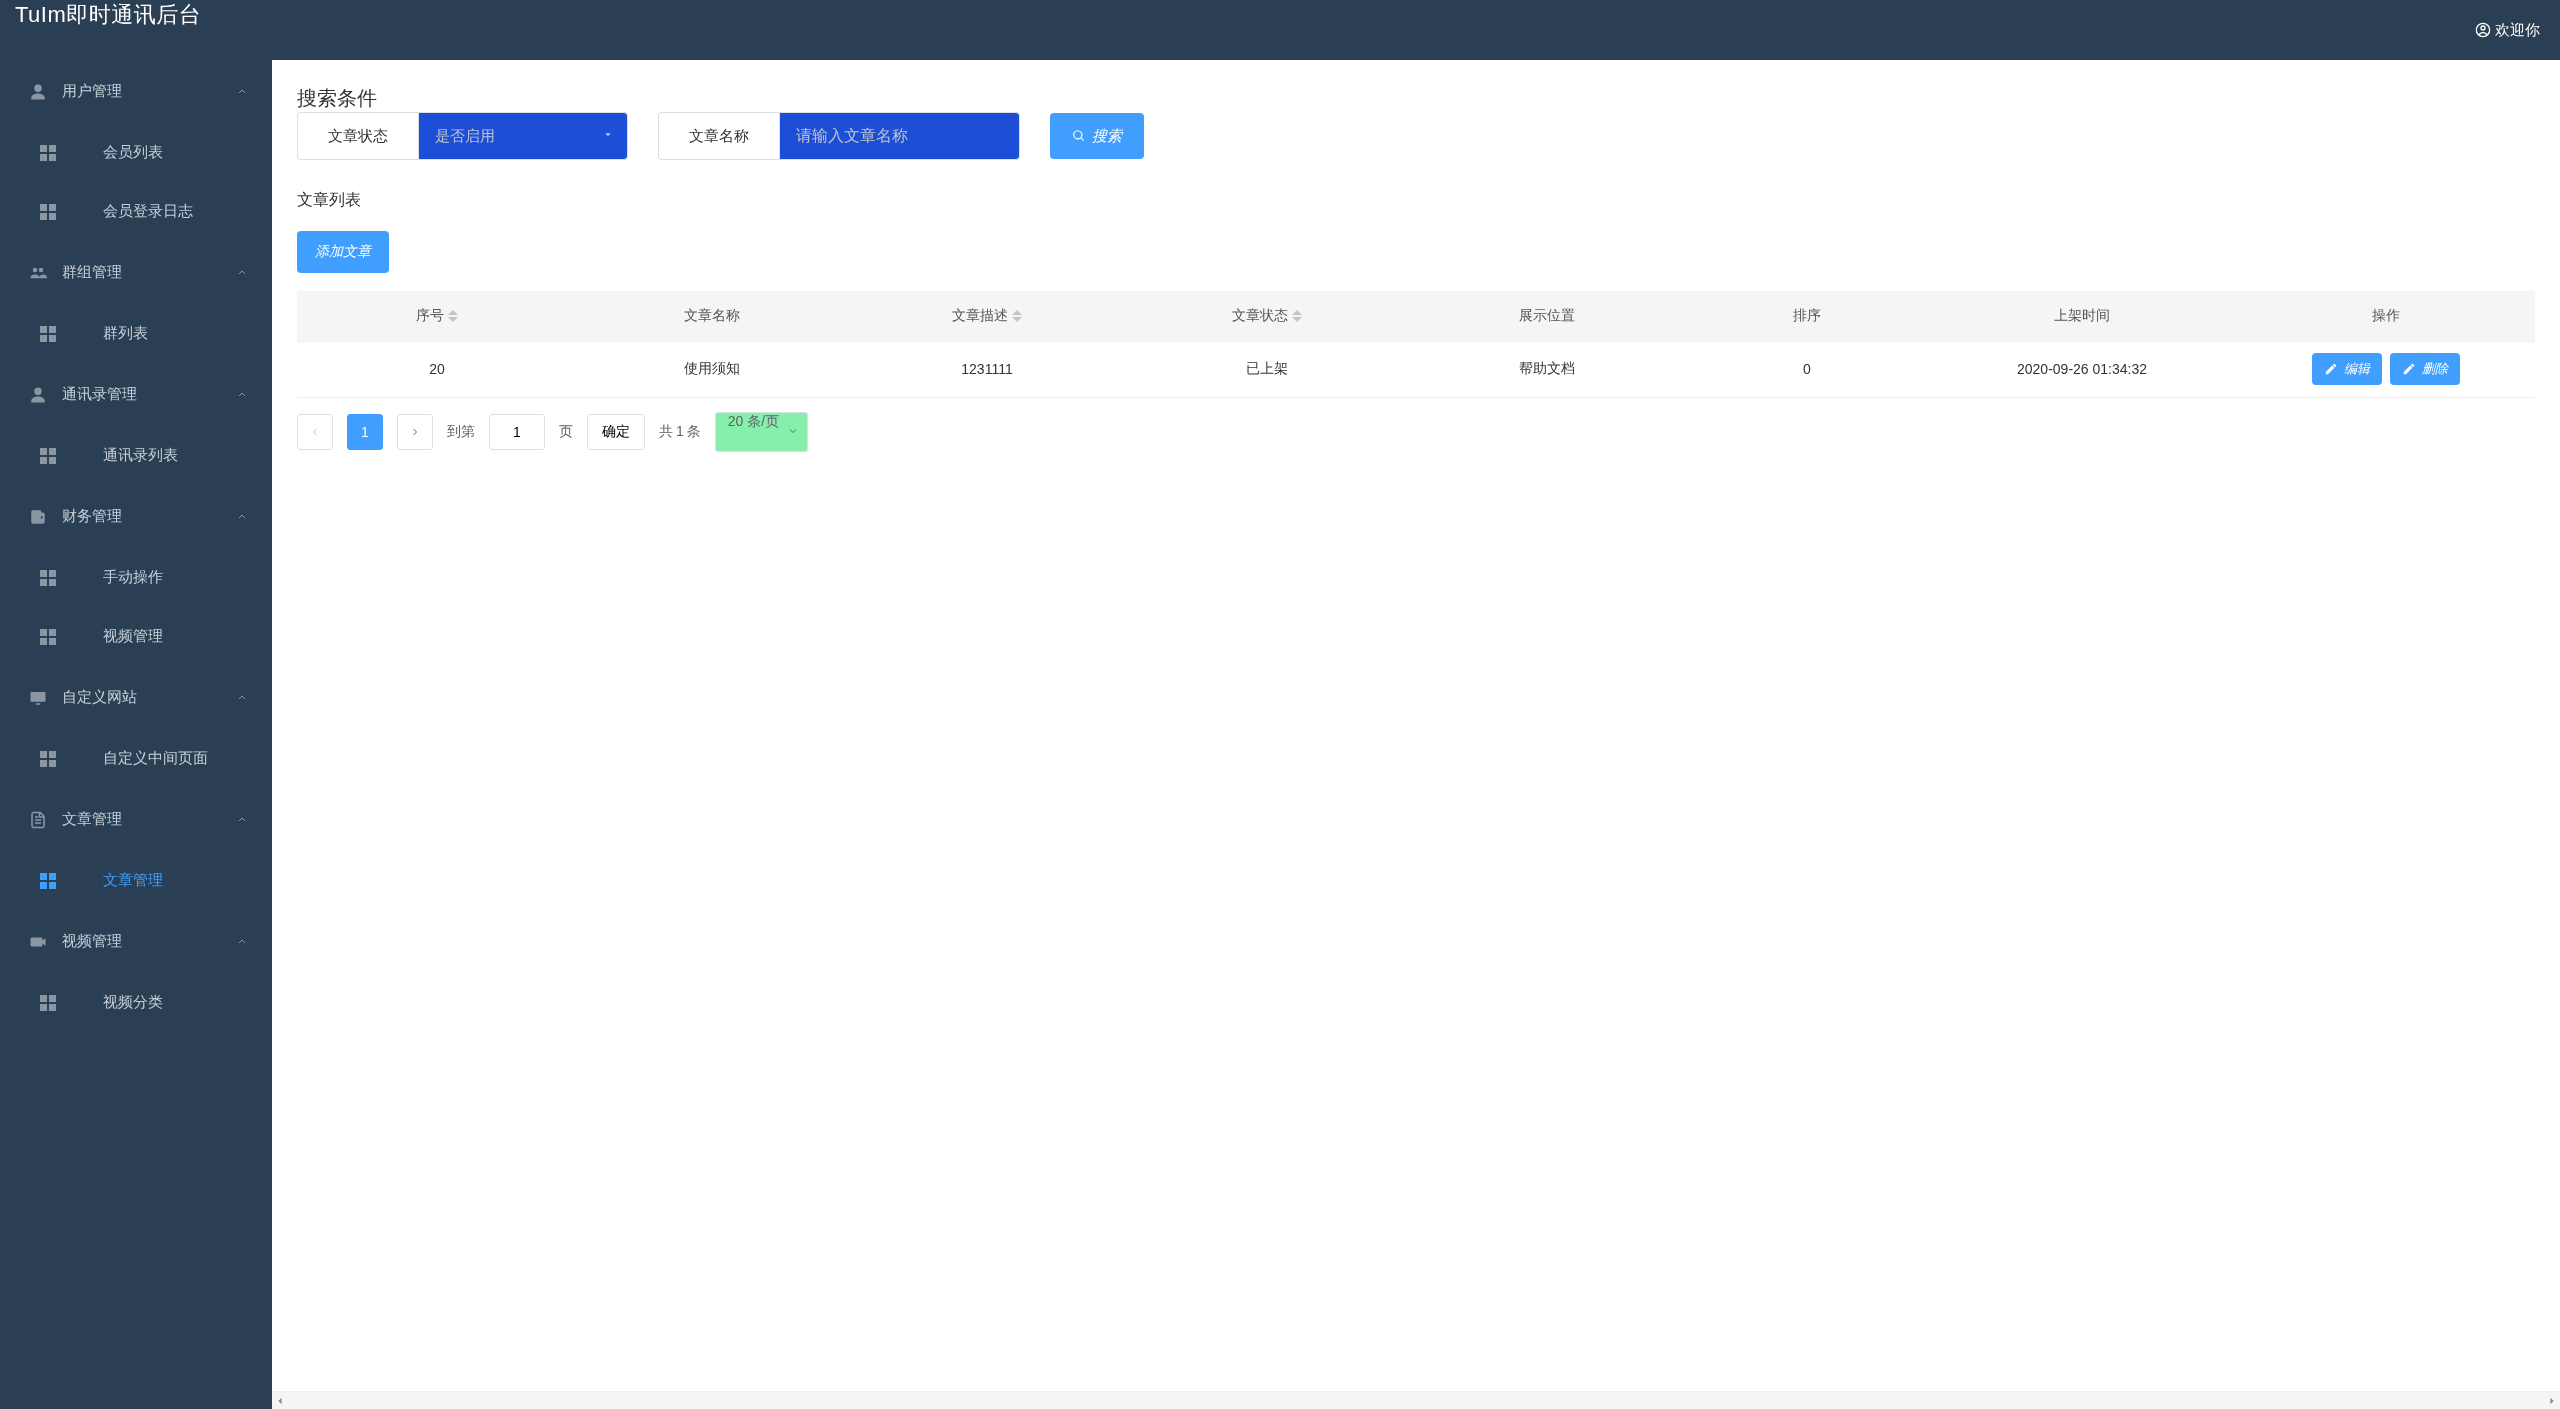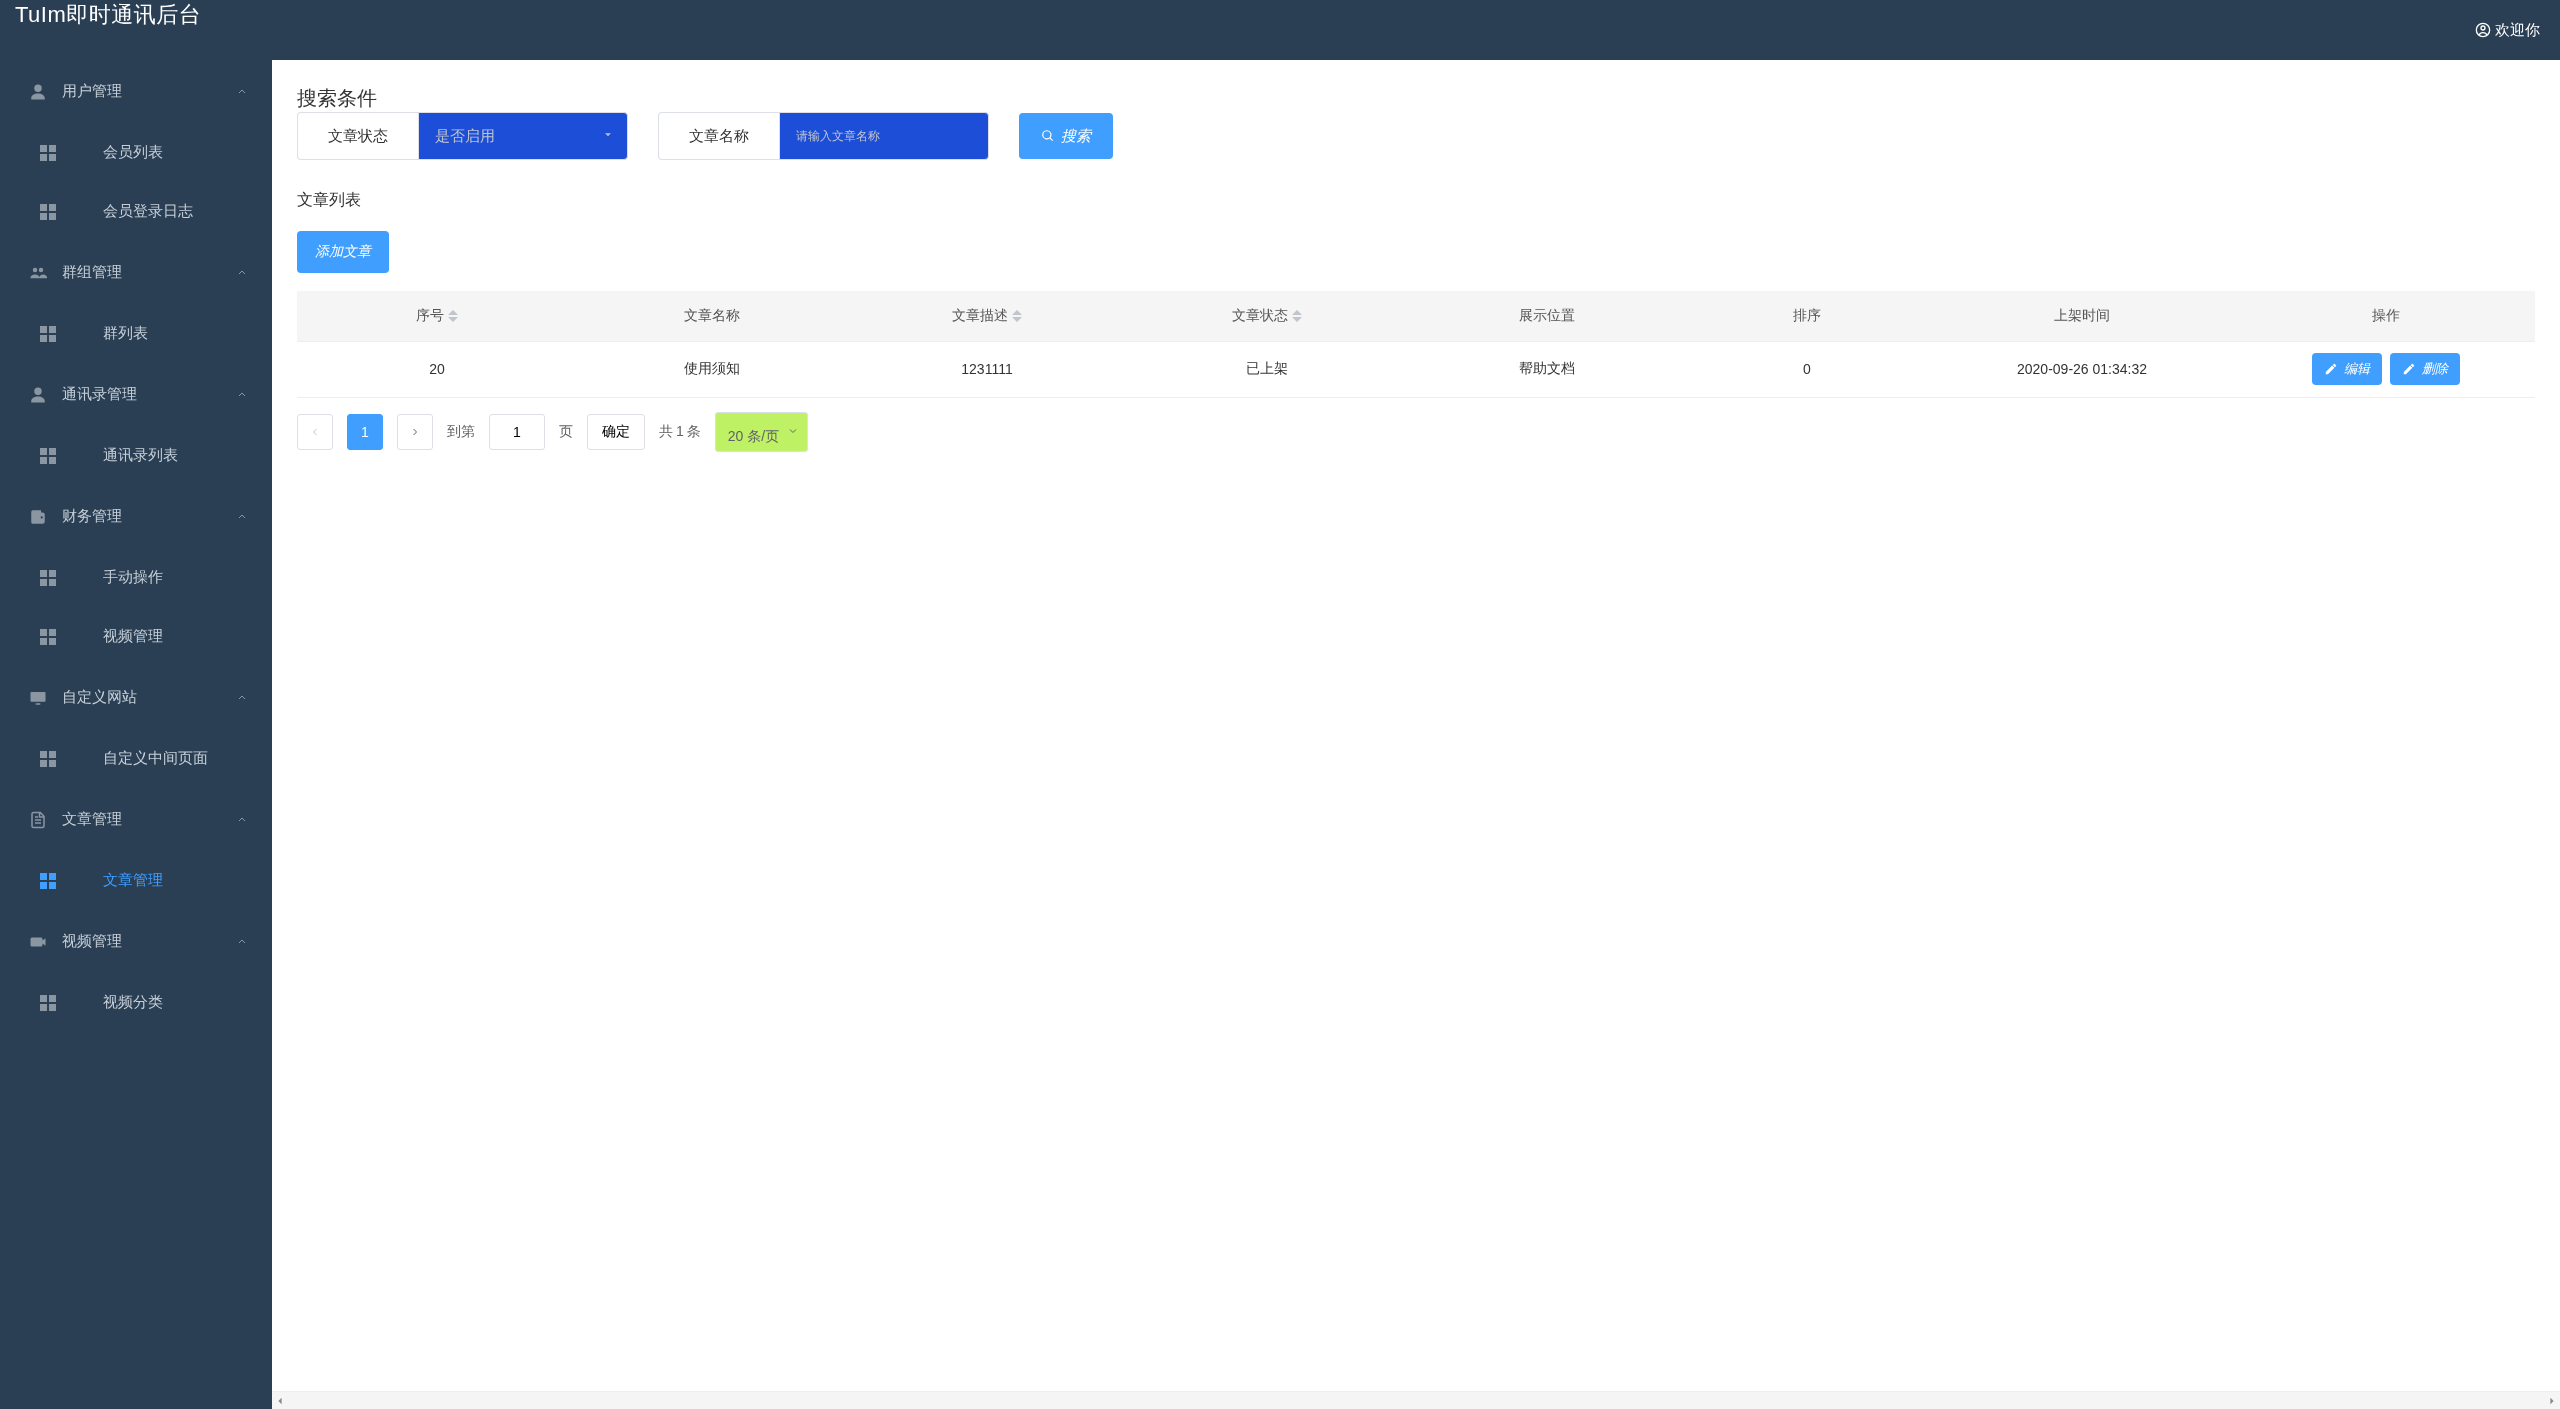--- a/index.html
+++ b/index.html
@@ -41,21 +41,21 @@
 .panel-title { font-size: 20px; color: #333; }
 
 
 .search-row { display: flex; align-items: center; gap: 30px; margin-bottom: 30px; }
 .input-group { display: flex; align-items: stretch; height: 48px; }
 .input-group .label { display: flex; align-items: center; padding: 0 30px; border: 1px solid #dcdfe6; border-right: none; border-radius: 4px 0 0 4px; background: #fff; font-size: 15px; color: #333; }
 .input-group .select, .input-group .text-input { border: 1px solid #dcdfe6; border-radius: 0 4px 4px 0; background: #1d4ed8; display: flex; align-items: center; padding: 0 16px; min-width: 210px; position: relative; }
 .input-group .select .ph { color: #c0c4cc; font-size: 15px; }
 .input-group .select .caret { position: absolute; right: 12px; top: 50%; transform: translateY(-50%); }
 .input-group .select .caret svg { width: 14px; height: 14px; fill: #c0c4cc; }
-.input-group .text-input input { border: none; outline: none; font-size: 12px; width: 100%; background: transparent; }
+.input-group .text-input input { border: none; outline: none; font-size: 16px; width: 100%; background: transparent; }
 .input-group .text-input input::placeholder { color: #c0c4cc; }
 
 .btn { display: inline-flex; align-items: center; justify-content: center; height: 40px; padding: 0 18px; border-radius: 4px; font-size: 14px; cursor: pointer; border: none; gap: 6px; font-style: italic; }
 .btn-primary { background: #409eff; color: #fff; }
 .btn-small { height: 32px; padding: 0 12px; font-size: 13px; }
 .btn svg { width: 14px; height: 14px; fill: currentColor; }
 
 .search-row .btn { height: 46px; padding: 0 22px; font-size: 15px; }
 
 .list-title { font-size: 16px; color: #333; margin-bottom: 20px; }
@@ -73,21 +73,21 @@
 .row-actions { display: flex; gap: 8px; justify-content: center; }
 
 
 .pagination { display: flex; align-items: center; gap: 14px; margin-top: 14px; font-size: 14px; color: #606266; }
 .pg-btn { width: 36px; height: 36px; display: flex; align-items: center; justify-content: center; border: 1px solid #dcdfe6; border-radius: 3px; cursor: pointer; background: #fff; }
 .pg-btn.active { background: #409eff; color: #fff; border-color: #409eff; }
 .pg-btn svg { width: 12px; height: 12px; stroke: #606266; fill: none; stroke-width: 2; }
 .pg-btn.disabled svg { stroke: #c0c4cc; }
 .pg-input { width: 56px; height: 36px; border: 1px solid #dcdfe6; border-radius: 3px; text-align: center; font-size: 14px; outline: none; }
 .pg-confirm { height: 36px; padding: 0 14px; border: 1px solid #dcdfe6; border-radius: 3px; background: #fff; cursor: pointer; font-size: 14px; }
-.pg-select { height: 40px; border: 1px solid #dcdfe6; border-radius: 3px; padding: 11px 28px 0 12px; font-size: 14px; position: relative; display: flex; align-items: center; cursor: pointer; background: #bef264; }
+.pg-select { height: 40px; border: 1px solid #dcdfe6; border-radius: 3px; padding: 0 28px 0 12px; font-size: 14px; position: relative; display: flex; cursor: pointer; background: #86efac; }
 .pg-select .caret { position: absolute; right: 8px; top: 50%; transform: translateY(-50%); }
 .pg-select .caret svg { width: 12px; height: 12px; stroke: #606266; fill: none; stroke-width: 2; }
 .total-text .n { margin: 0 3px; }
 
 
 .hscroll { height: 18px; border-top: 1px solid #eee; background: #f5f5f5; position: relative; }
 .hscroll .thumb-track { position: absolute; left: 16px; right: 16px; top: 3px; bottom: 3px; }
 .hscroll .arrow { position: absolute; top: 0; bottom: 0; width: 16px; display: flex; align-items: center; justify-content: center; }
 .hscroll .arrow.left { left: 0; }
 .hscroll .arrow.right { right: 0; }

